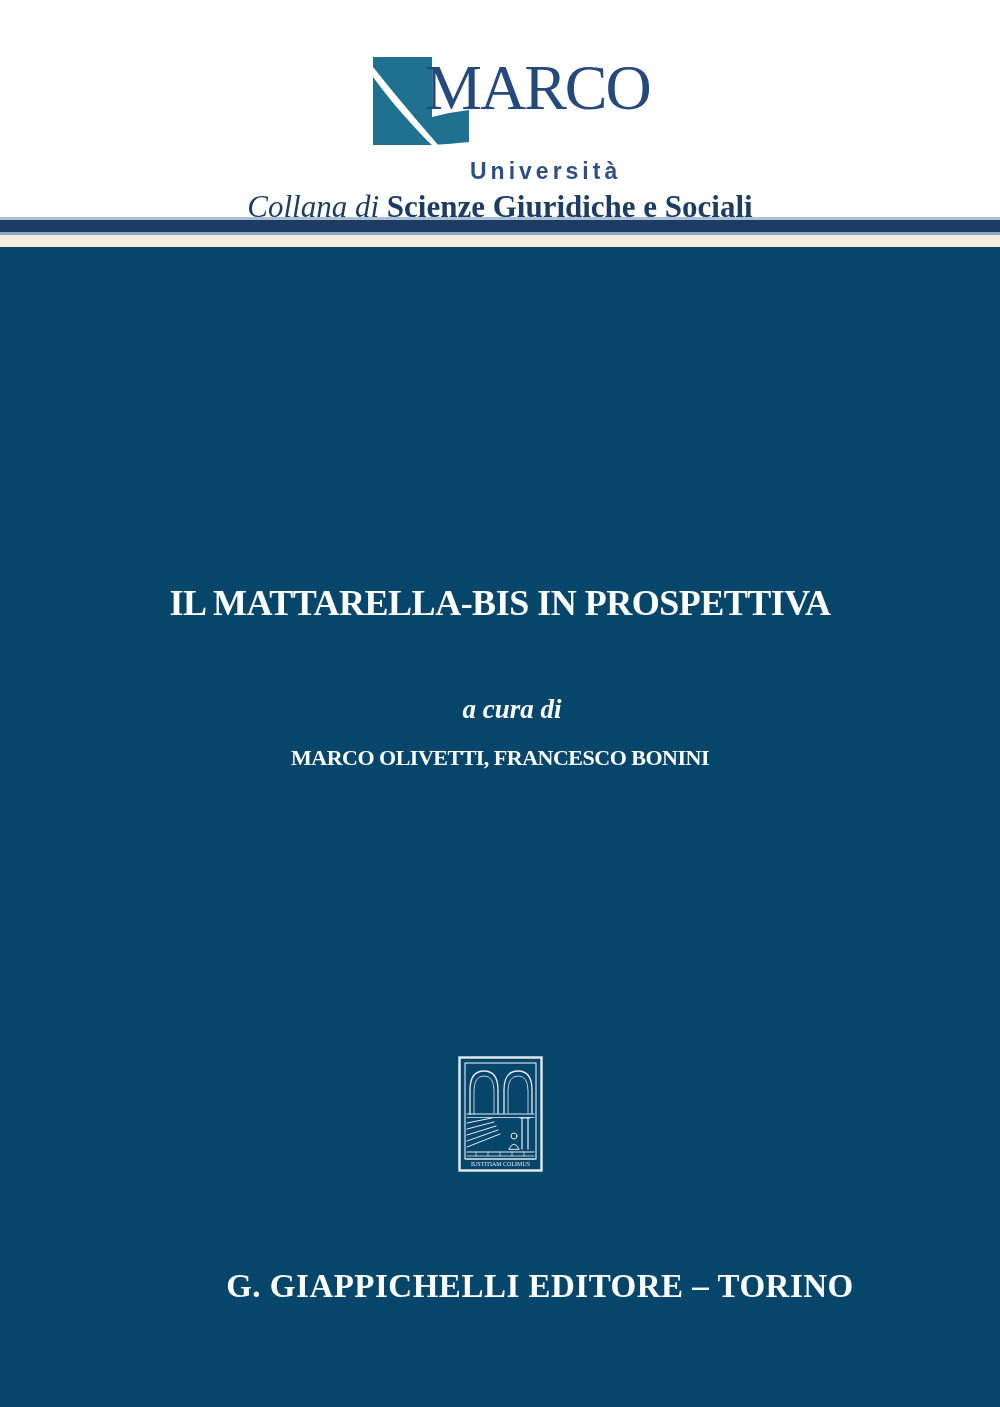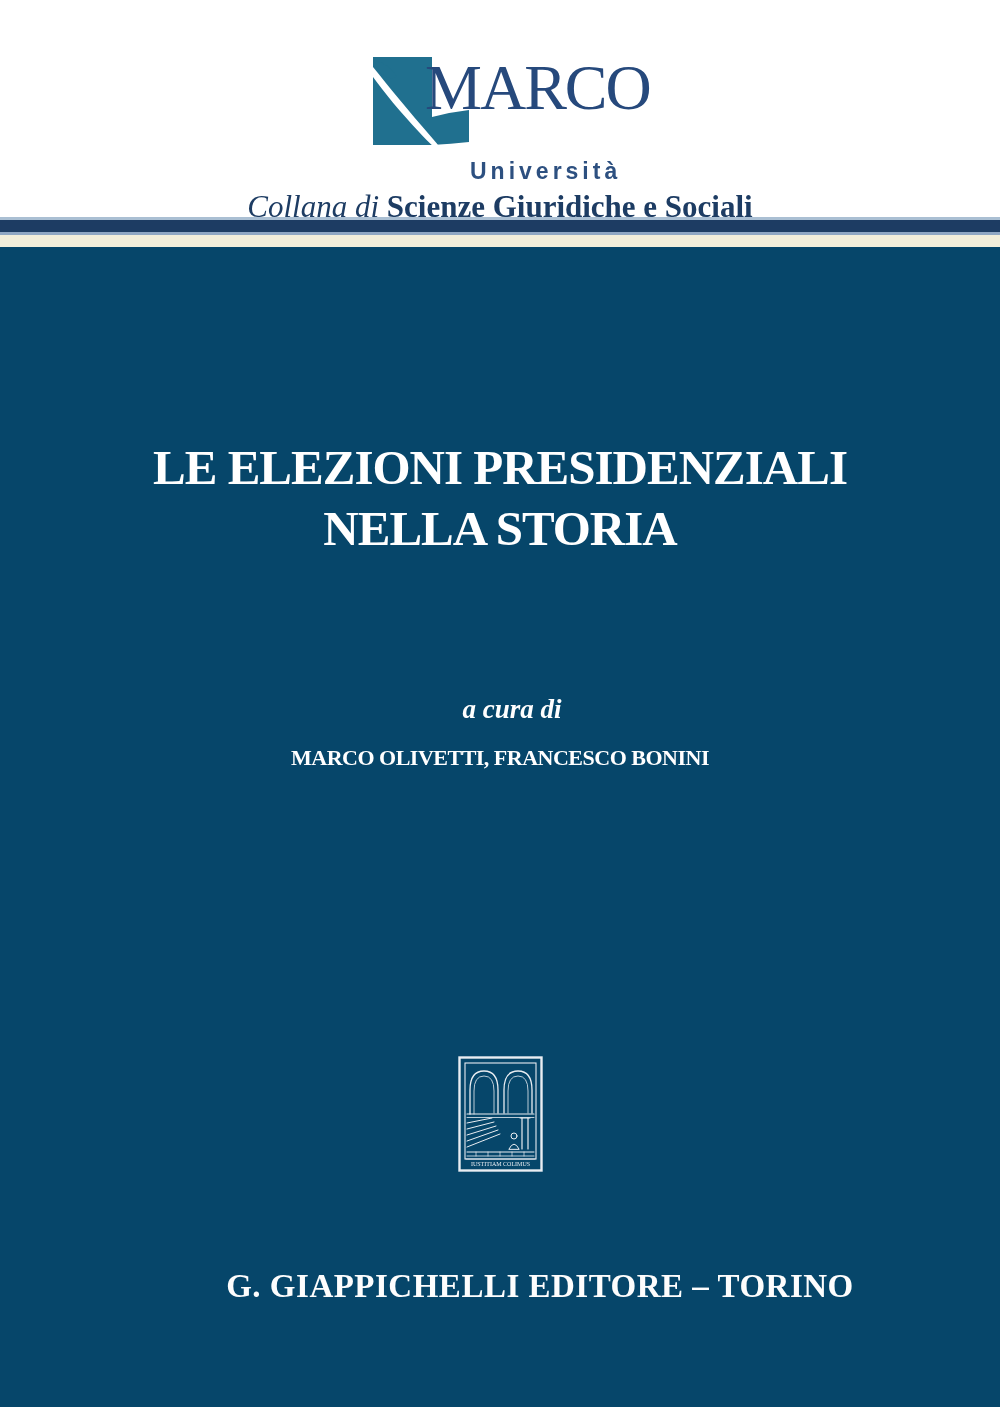--- a/index.html
+++ b/index.html
@@ -107,25 +107,22 @@
       <span class="it">Collana di</span>
       <span class="bd">Scienze Giuridiche e Sociali</span>
     </div>
   </div>
 
   <div class="rule rule-light-top"></div>
   <div class="rule rule-dark"></div>
   <div class="rule rule-light-mid"></div>
   <div class="rule rule-cream"></div>
 
-  <div class="title-block">
-    <div>LE ELEZIONI PRESIDENZIALI</div>
-    <div>NELLA STORIA</div>
-  </div>
 
+  <div class="subtitle">IL MATTARELLA-BIS IN PROSPETTIVA</div>
 
   <div class="curatori-prefix">a cura di</div>
   <div class="editors">
     <div>MARCO OLIVETTI, FRANCESCO BONINI</div>
   </div>
 
   <svg class="emblem" viewBox="0 0 85 116" xmlns="http://www.w3.org/2000/svg" fill="none" stroke="#e9edf2" stroke-linecap="round">
     <rect x="1.5" y="1.5" width="82" height="113" stroke-width="2.4"></rect>
     <rect x="7" y="7" width="71" height="96" stroke-width="1.1"></rect>
 

